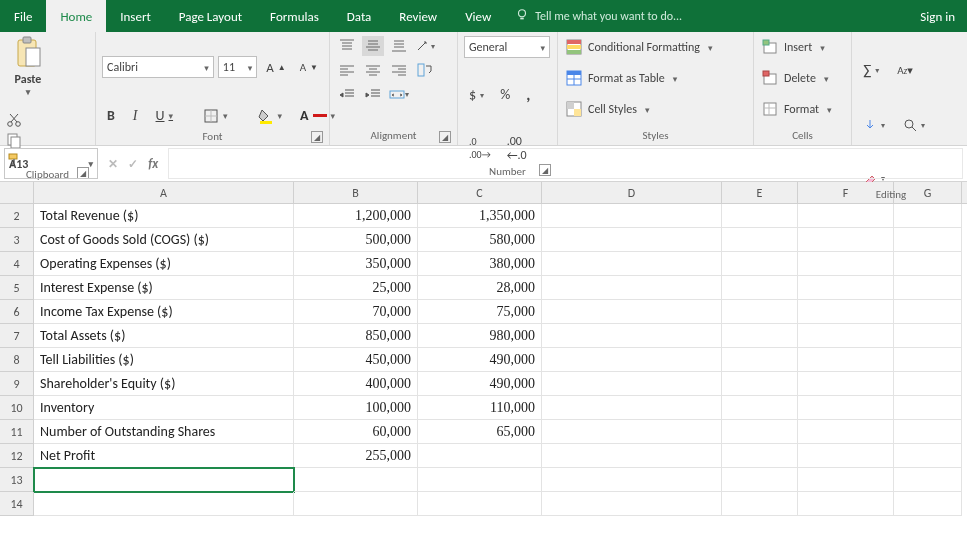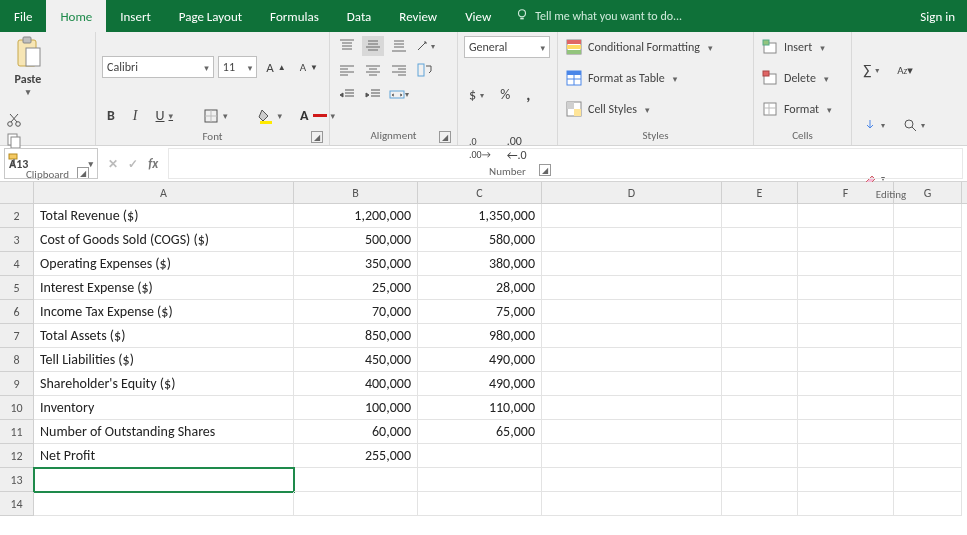--- a/index.html
+++ b/index.html
@@ -58,21 +58,21 @@
   .formulabar{flex:1;border-left:1px solid #e0e0e0;margin:2px 4px 2px 0;border:1px solid #e8e8e8;}
 
   
   .sheet{display:flex;flex-direction:column;}
   .colhdr-row{display:flex;height:22px;background:#efefef;border-bottom:1px solid #d0d0d0;}
   .corner{width:34px;border-right:1px solid #d0d0d0;background:#efefef;}
   .colhdr{border-right:1px solid #d0d0d0;display:flex;align-items:center;justify-content:center;color:#555;background:#efefef;}
   .gridrow{display:flex;height:24px;}
   .rowhdr{width:34px;border-right:1px solid #d0d0d0;border-bottom:1px solid #d0d0d0;display:flex;align-items:center;justify-content:center;background:#efefef;color:#555;}
   .cell{border-right:1px solid #e3e3e3;border-bottom:1px solid #e3e3e3;display:flex;align-items:center;padding:0 6px;font-family:Calibri,Arial,sans-serif;font-size:14px;color:#222;overflow:hidden;white-space:nowrap;}
-  .cell.num{justify-content:flex-end;}
+  .cell.num{justify-content:flex-end;font-family:Liberation Serif, serif;}
   .cell.selected{outline:2px solid #1e8a4b;outline-offset:-1px;}
 
   
   .cA{width:260px;}
   .cB{width:124px;}
   .cC{width:124px;}
   .cD{width:180px;}
   .cE{width:76px;}
   .cF{width:96px;}
   .cG{width:68px;}

